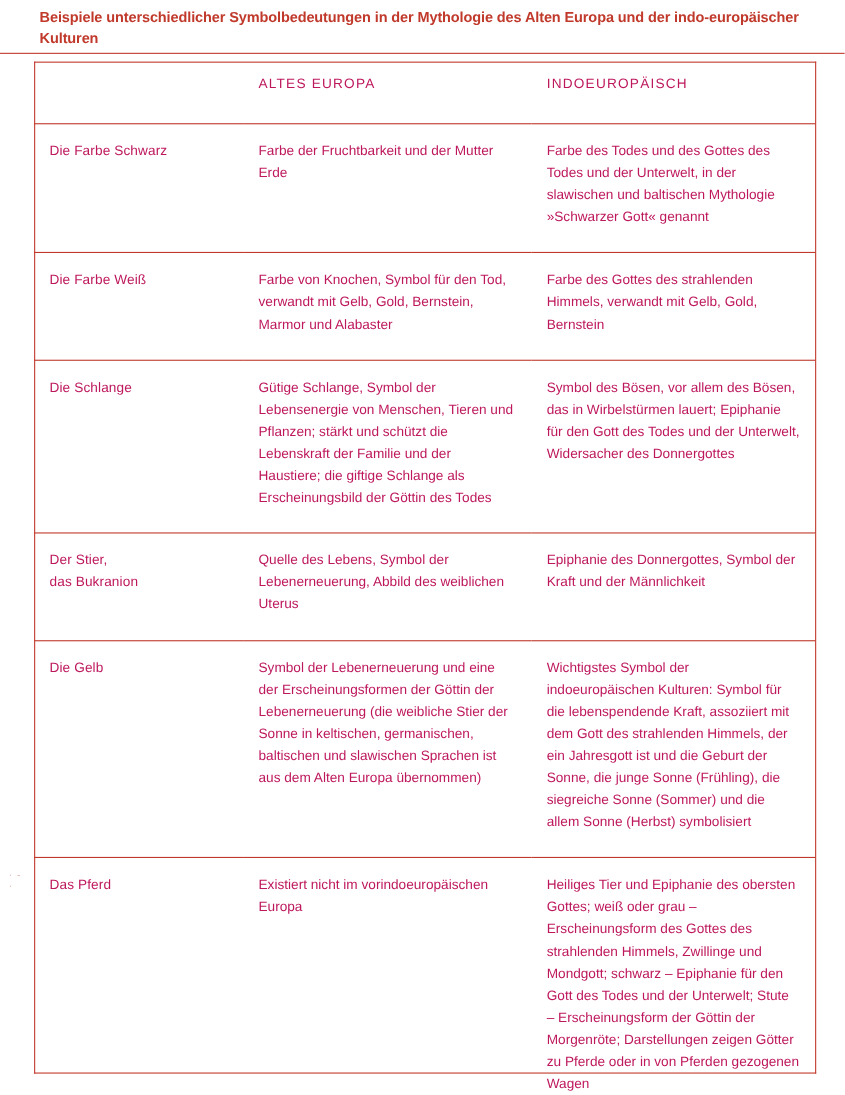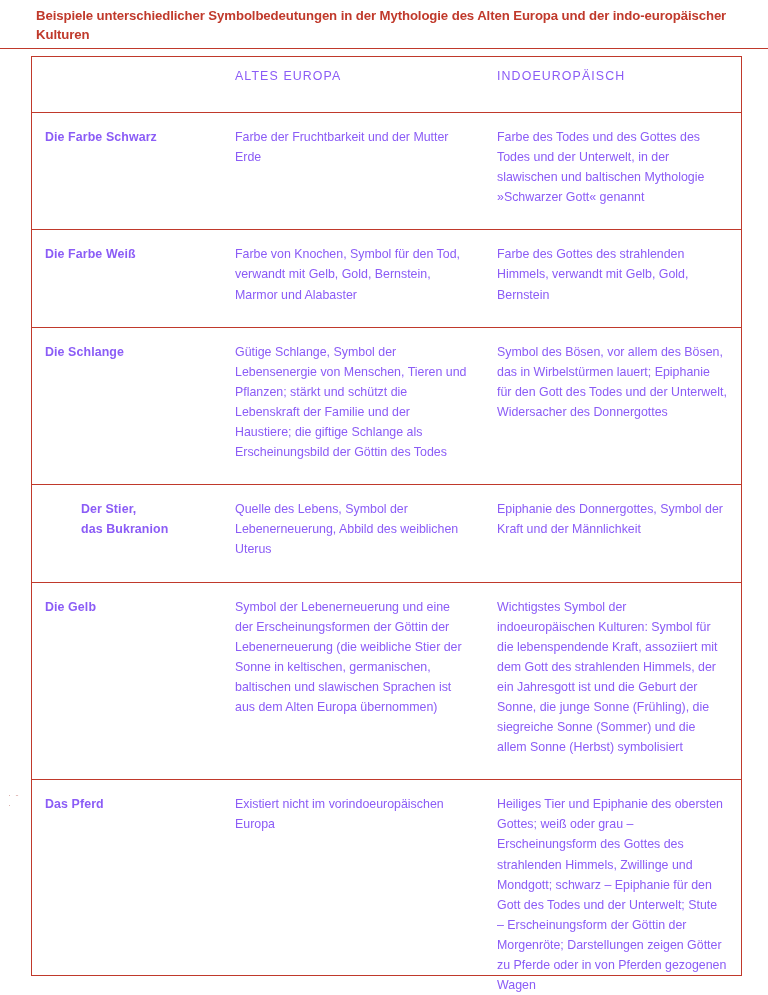--- a/index.html
+++ b/index.html
@@ -57,54 +57,54 @@
     border-collapse: collapse;
     width: 710px;
     table-layout: fixed;
   }
 
   table.symbols td {
     vertical-align: top;
     padding: 14px 14px 22px 14px;
     font-size: 12.4px;
     line-height: 1.62;
-    color: #8b5cf6;
+    color: #be185d;
     border-bottom: 1px solid #c0392b;
   }
 
   table.symbols tr.header-row td {
     padding-top: 10px;
     padding-bottom: 14px;
     height: 32px;
   }
 
   table.symbols tr.last-row td {
     border-bottom: none;
   }
 
   .col-term   { width: 190px; }
   .col-old    { width: 262px; }
   .col-indo   { width: 258px; }
 
   .term {
-    font-weight: bold;
+    font-weight: normal;
     font-size: 12.6px;
     line-height: 1.5;
     padding-left: 19px;
     letter-spacing: 0.1px;
   }
 
   .colhead {
     font-size: 11.6px;
     letter-spacing: 1.1px;
     color: #141414;
     font-weight: normal;
   }
 
-  .term-line { display: block; margin-left: 36px; }
+  .term-line { display: block; }
 
   
   .frame-left, .frame-right, .frame-top, .frame-bottom {
     position: absolute;
     background: #c0392b;
   }
   .frame-left  { left: 31px;  top: 56px;  width: 1px; height: 920px; }
   .frame-right { left: 741px; top: 56px;  width: 1px; height: 920px; }
   .frame-top   { left: 31px;  top: 56px;  width: 711px; height: 1px; }
   .frame-bottom{ left: 31px;  top: 975px; width: 711px; height: 1px; }

